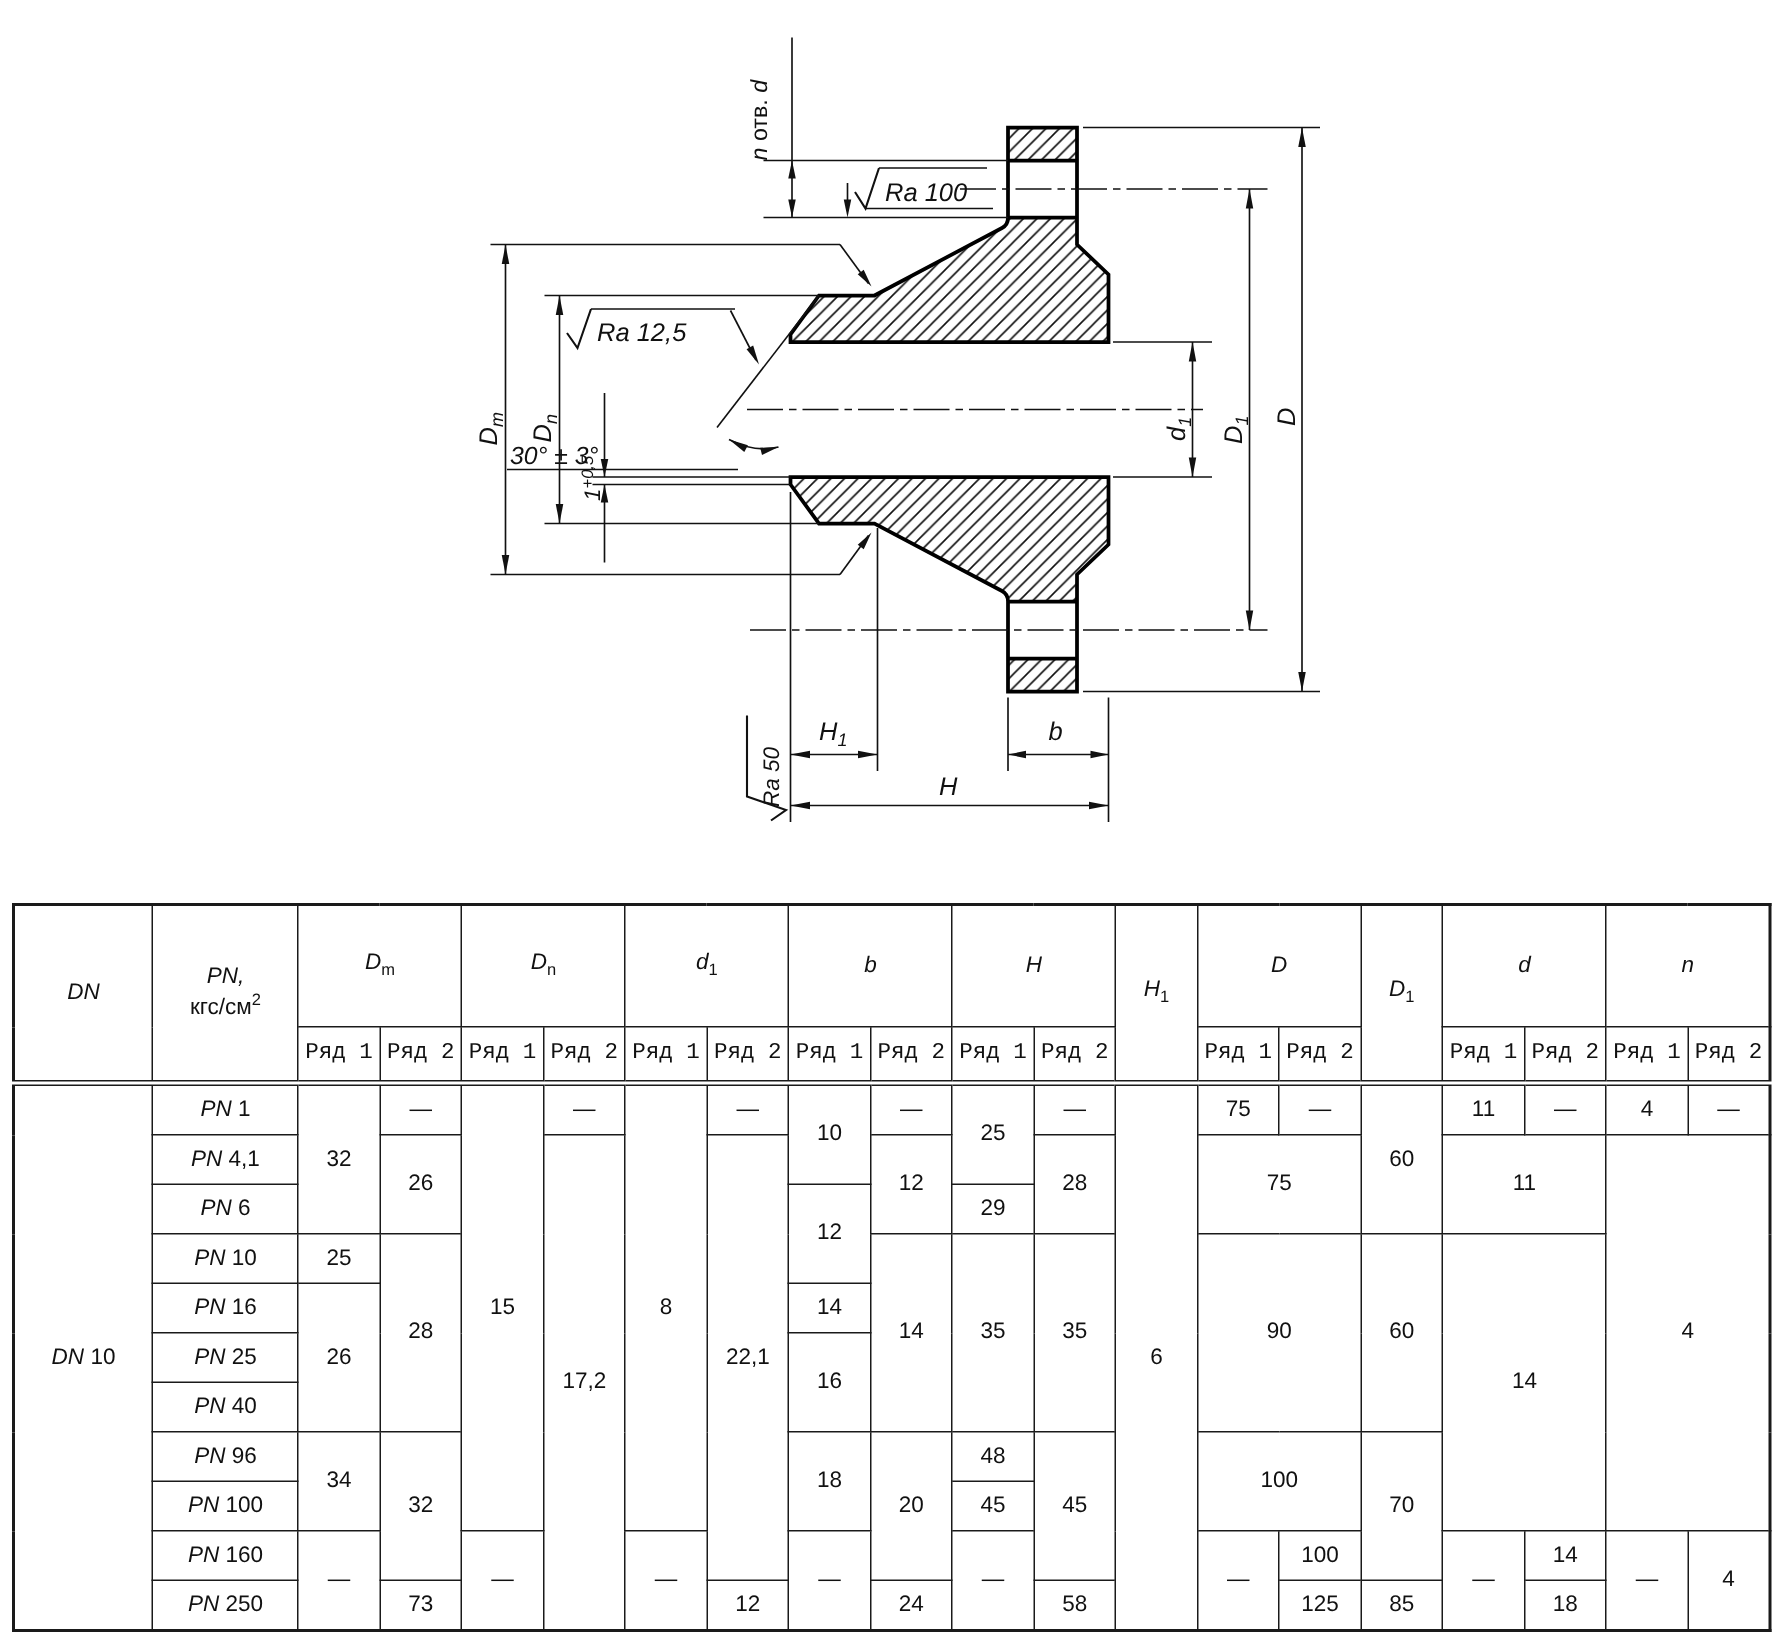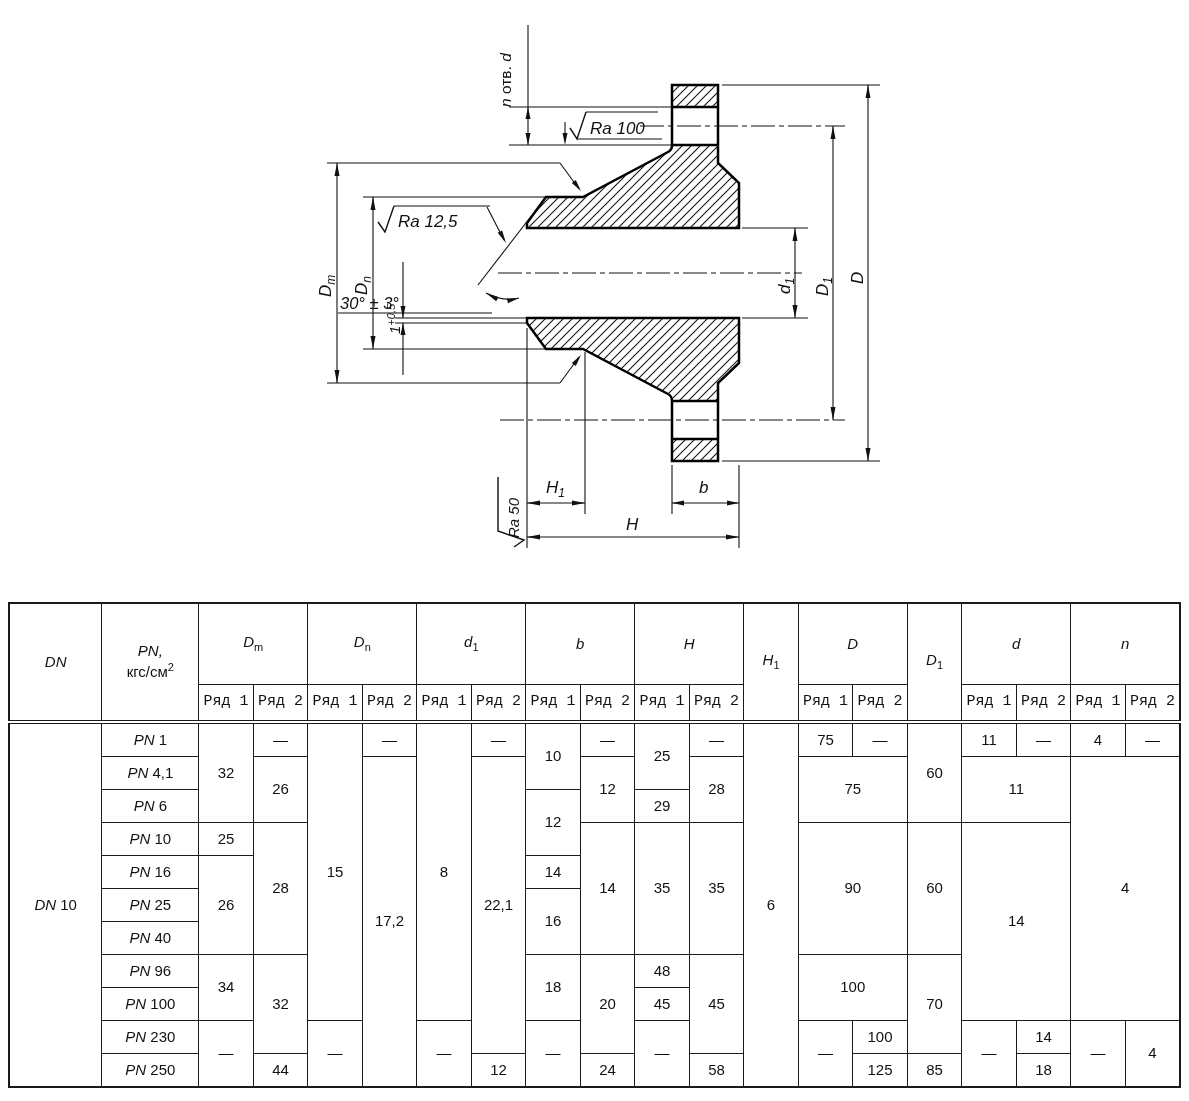--- a/index.html
+++ b/index.html
@@ -263,36 +263,36 @@
           <td>48</td>
           <td rowspan="3">45</td>
           <td colspan="2" rowspan="2">100</td>
           <td rowspan="3">70</td>
         </tr>
         <tr>
           <td><i>PN</i> <span>100</span></td>
           <td>45</td>
         </tr>
         <tr>
-          <td><i>PN</i> <span>230</span></td>
+          <td><i>PN</i> <span>160</span></td>
           <td rowspan="2">—</td>
           <td rowspan="2">—</td>
           <td rowspan="2">—</td>
           <td rowspan="2">—</td>
           <td rowspan="2">—</td>
           <td rowspan="2">—</td>
           <td>100</td>
           <td rowspan="2">—</td>
           <td>14</td>
           <td rowspan="2">—</td>
           <td rowspan="2">4</td>
         </tr>
         <tr>
           <td><i>PN</i> <span>250</span></td>
-          <td>44</td>
+          <td>73</td>
           <td>12</td>
           <td>24</td>
           <td>58</td>
           <td>125</td>
           <td>85</td>
           <td>18</td>
         </tr>
       </tbody>
     </table>
   </div>

